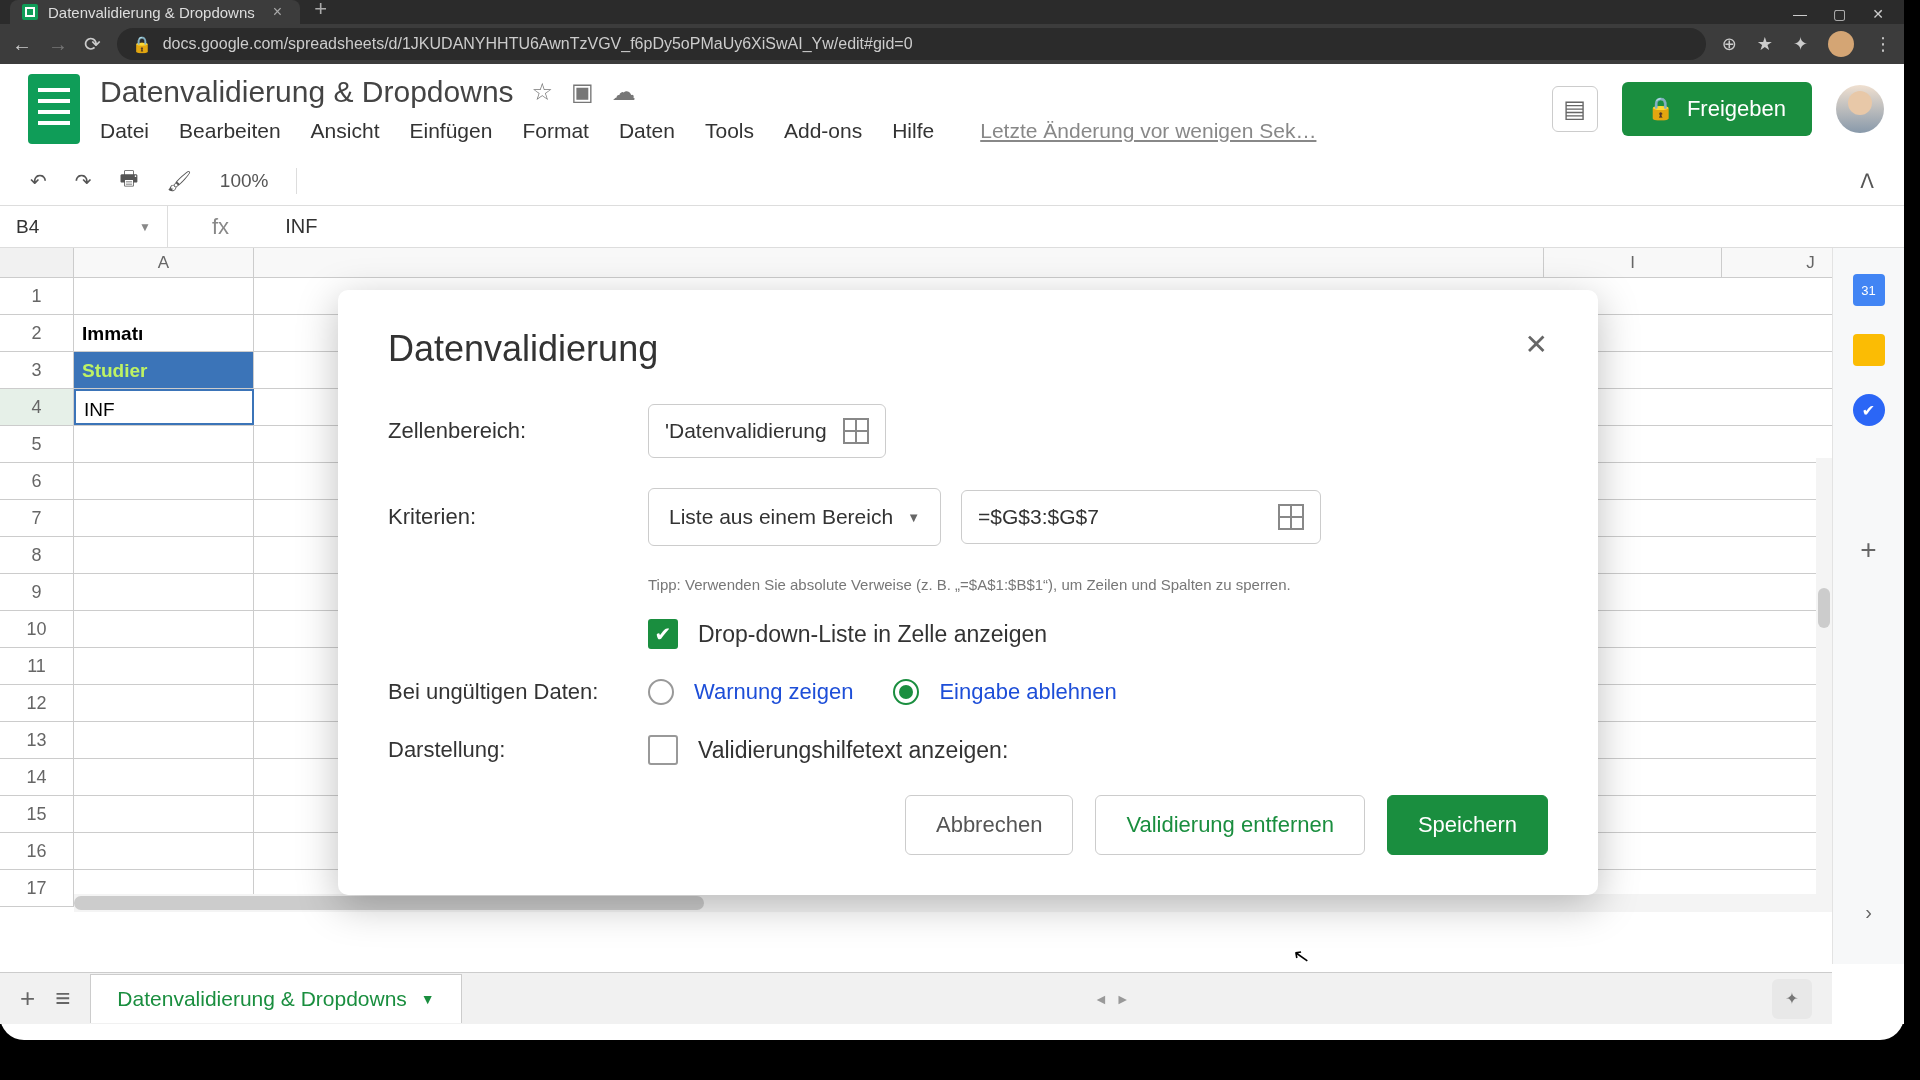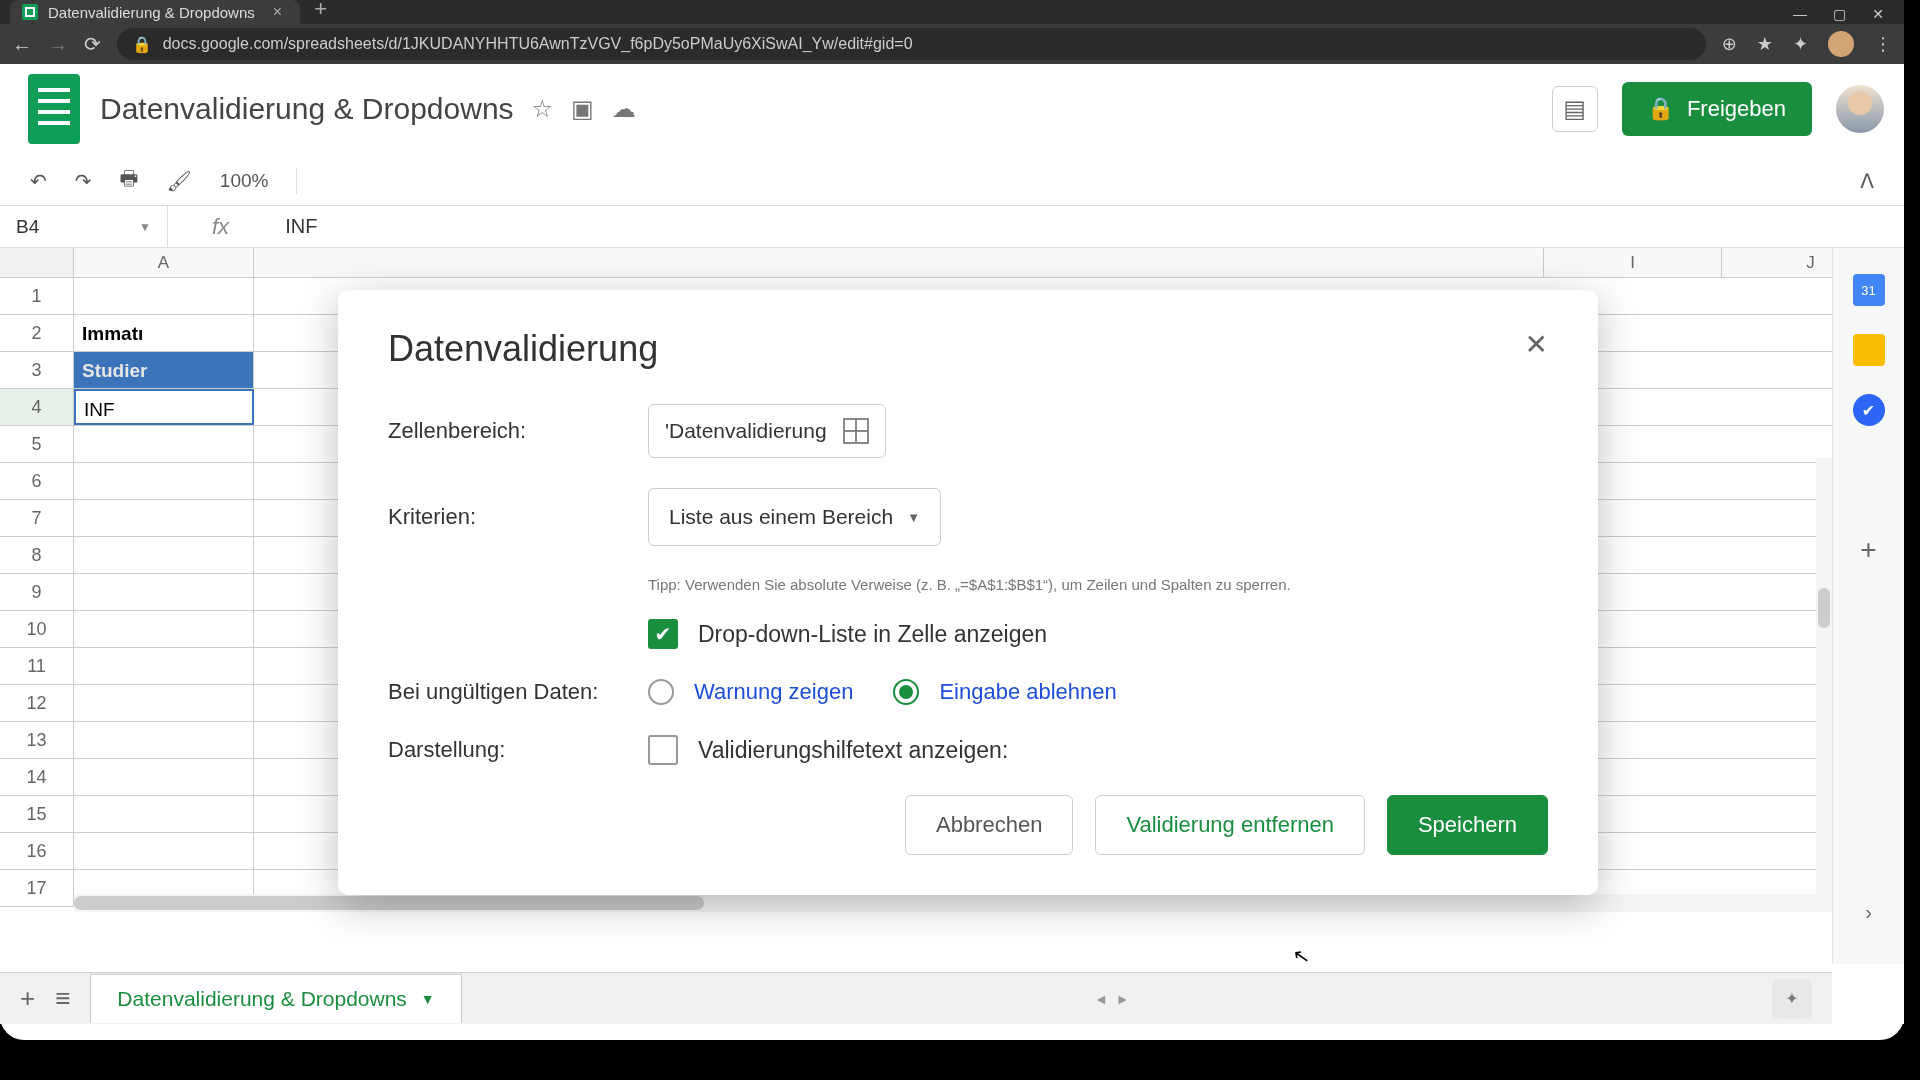--- a/index.html
+++ b/index.html
@@ -40,35 +40,35 @@
 
 
 .toolbar { height: 50px; border-bottom: 1px solid #ddd; display: flex; align-items: center; padding: 0 30px; gap: 28px; color: #555; font-size: 20px; margin-top: 12px; }
 .tbsep { width: 1px; height: 26px; background: #ddd; }
 .zoom { font-size: 19px; }
 .expand-sep { flex: 1; }
 
 
 .fxbar { height: 42px; border-bottom: 1px solid #ddd; display: flex; align-items: center; gap: 24px; }
 .cellref { width: 168px; border-right: 1px solid #ddd; padding: 0 16px; font-size: 19px; color: #333; display: flex; align-items: center; justify-content: space-between; height: 100%; }
-.fx { padding: 0 20px; color: #888; font-style: italic; font-size: 22px; }
+.fx { padding: 0 20px; color: #888; font-size: 22px; }
 .fxval { padding: 0 12px; font-size: 20px; color: #333; }
 
 
 .sheet-area { position: relative; height: calc(100% - 244px); overflow: hidden; }
 .sheet { position: absolute; inset: 0; }
 .colheads { display: flex; height: 30px; background: #f8f8f8; border-bottom: 1px solid #ccc; }
 .corner { width: 74px; border-right: 1px solid #ccc; background: #f1f1f1; }
 .ch { width: 180px; border-right: 1px solid #ccc; text-align: center; font-size: 17px; color: #666; line-height: 30px; }
 .rows { }
 .row { display: flex; height: 37px; border-bottom: 1px solid #ccc; }
 .rh { width: 74px; border-right: 1px solid #ccc; text-align: center; font-size: 18px; color: #666; line-height: 37px; background: #fff; }
 .rh.active { background: #e6f0e8; }
 .cell { width: 180px; border-right: 1px solid #ccc; padding: 0 8px; font-size: 19px; line-height: 37px; font-weight: bold; }
-.cell.hdr { background: #3b74b8; color: #e5e5e5; }
+.cell.hdr { background: #3b74b8; color: #bef264; }
 .cell.active { border: 2px solid #3b74b8; font-weight: normal; }
 
 
 .sidepanel { position: absolute; right: 0; top: 0; bottom: 0; width: 72px; background: #f7f8f9; border-left: 1px solid #e3e3e3; display: flex; flex-direction: column; align-items: center; gap: 28px; padding-top: 26px; }
 .sp-icon { width: 32px; height: 32px; border-radius: 4px; }
 .sp-cal { background: #4285f4; position: relative; }
 .sp-cal::after { content: '31'; position: absolute; inset: 0; color: #fff; font-size: 13px; display: flex; align-items: center; justify-content: center; }
 .sp-keep { background: #fbbc04; }
 .sp-tasks { background: #2b66f6; border-radius: 50%; position: relative; }
 .sp-tasks::after { content: '✔'; color: #fff; position: absolute; inset: 0; display: flex; align-items: center; justify-content: center; font-size: 16px; }
@@ -151,20 +151,32 @@
   <div class="app">
     <div class="app-header">
       <div class="docs-logo"></div>
       <div class="title-block">
         <div class="doc-title-row">
           <span class="doc-title">Datenvalidierung &amp; Dropdowns</span>
           <span class="title-icon">☆</span>
           <span class="title-icon">▣</span>
           <span class="title-icon">☁</span>
         </div>
+        <div class="menubar">
+          <span>Datei</span>
+          <span>Bearbeiten</span>
+          <span>Ansicht</span>
+          <span>Einfügen</span>
+          <span>Format</span>
+          <span>Daten</span>
+          <span>Tools</span>
+          <span>Add-ons</span>
+          <span>Hilfe</span>
+          <span class="history">Letzte Änderung vor wenigen Sek…</span>
+        </div>
       </div>
       <div class="header-right">
         <div class="comment-btn">
             <span>▤</span>
           </div>
         <div class="share-btn">
           <span>🔒</span>
           <span>Freigeben</span>
         </div>
         <div class="avatar-lg"></div>
@@ -314,20 +326,24 @@
             <span>'Datenvalidierung</span>
             <span class="grid-ic"></span>
           </div>
         </div>
         <div class="dlg-row">
           <span class="dlg-label">Kriterien:</span>
           <div class="dropdown-box">
             <span>Liste aus einem Bereich</span>
             <span class="dd-arrow">▼</span>
           </div>
+          <div class="range-box" style="width:360px;justify-content:space-between">
+            <span>=$G$3:$G$7</span>
+            <span class="grid-ic"></span>
+          </div>
         </div>
         <div class="tip">Tipp: Verwenden Sie absolute Verweise (z. B. „=$A$1:$B$1“), um Zeilen und Spalten zu sperren.</div>
         <div class="chk-row">
           <span class="chk checked">✔</span>
           <span class="chk-label">Drop-down-Liste in Zelle anzeigen</span>
         </div>
         <div class="dlg-row">
           <span class="dlg-label" style="width:240px">Bei ungültigen Daten:</span>
           <span class="radio"></span>
           <span class="radio-label">Warnung zeigen</span>

